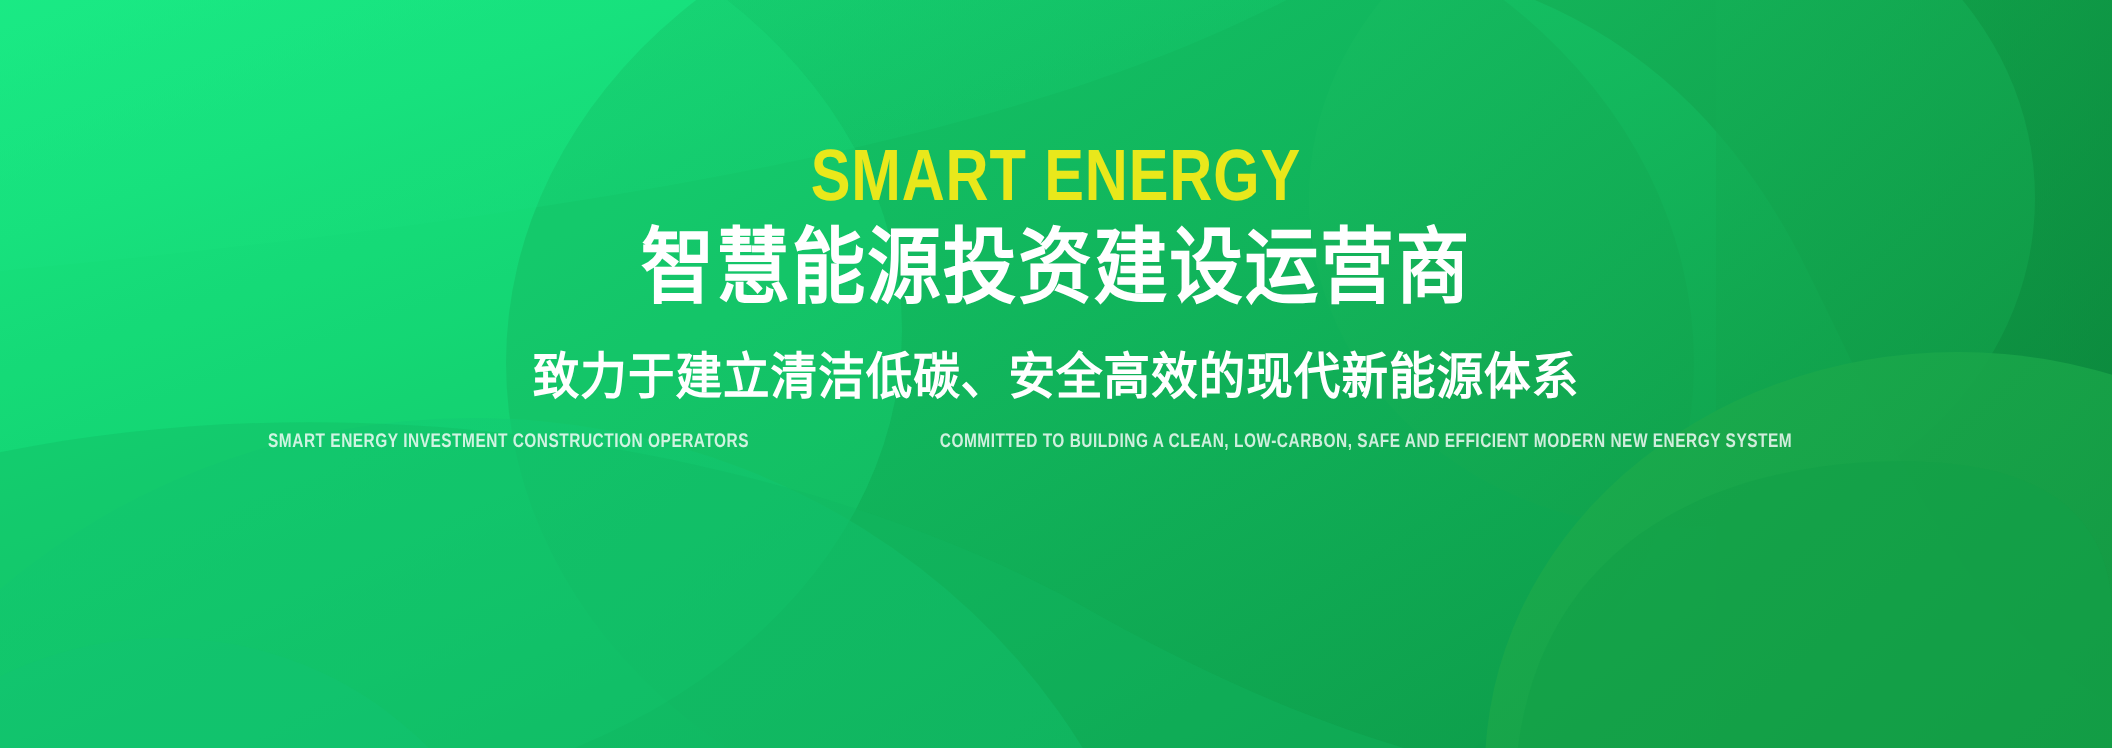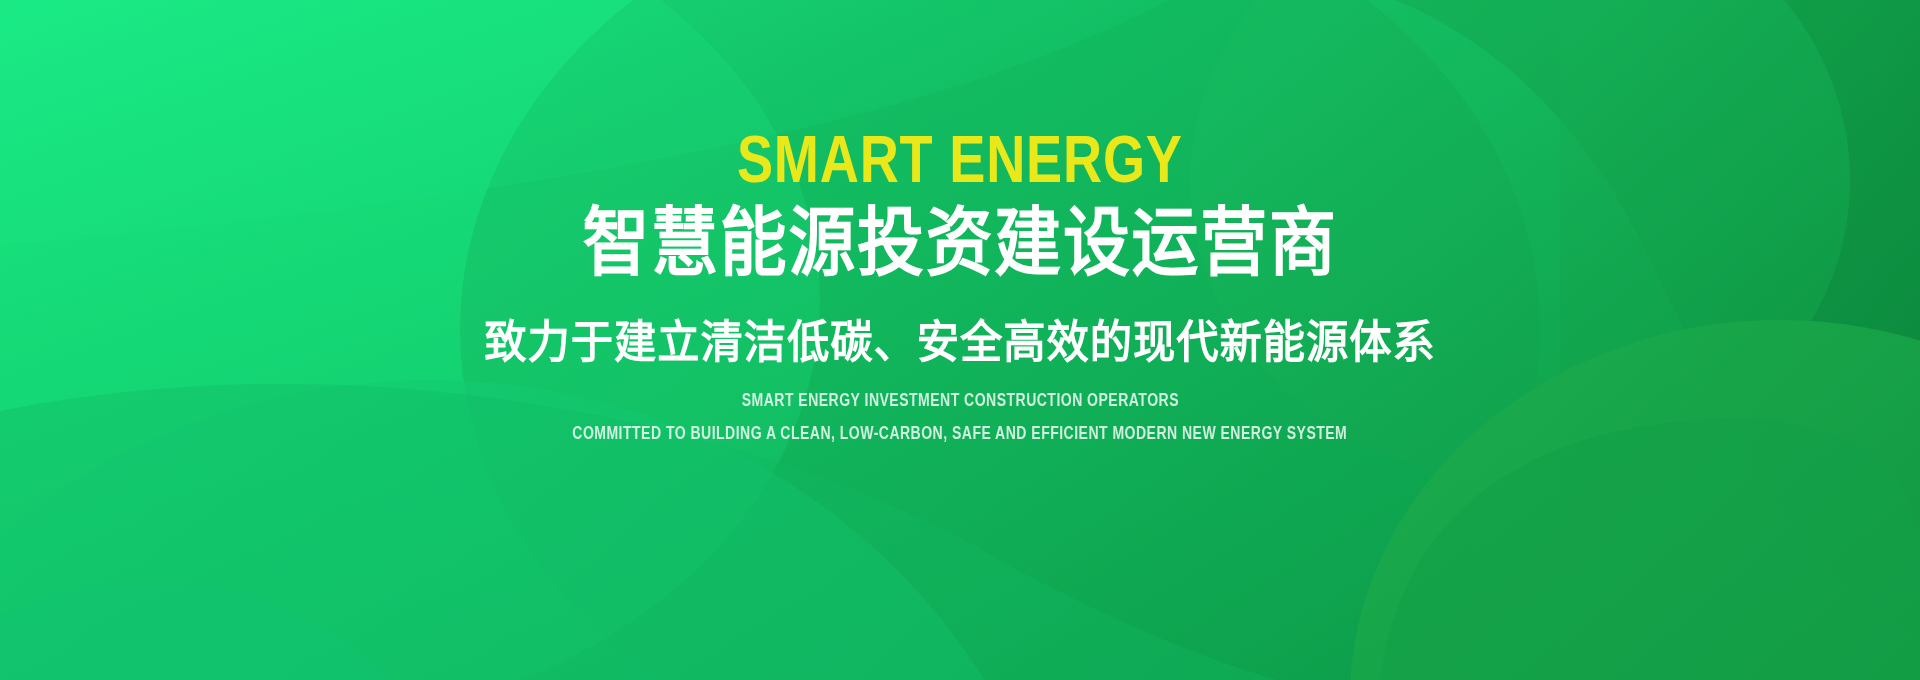--- a/index.html
+++ b/index.html
@@ -80,23 +80,23 @@
     color: #ffffff;
     font-family: "DejaVu Sans", "Liberation Sans", sans-serif;
     transform: scaleX(0.92);
     transform-origin: center;
     white-space: nowrap;
   }
 
   .tagline-block {
     margin-top: 24px;
     display: flex;
-    flex-direction: column;
+    flex-direction: row;
     align-items: center;
-    gap: 12px;
+    gap: 2px;
   }
 
   .tagline {
     font-size: 18px;
     line-height: 1.15;
     font-weight: 700;
     letter-spacing: 0.6px;
     color: rgba(255, 255, 255, 0.80);
     font-family: "Liberation Sans Narrow", "Liberation Sans", sans-serif;
     transform: scaleX(0.78);

